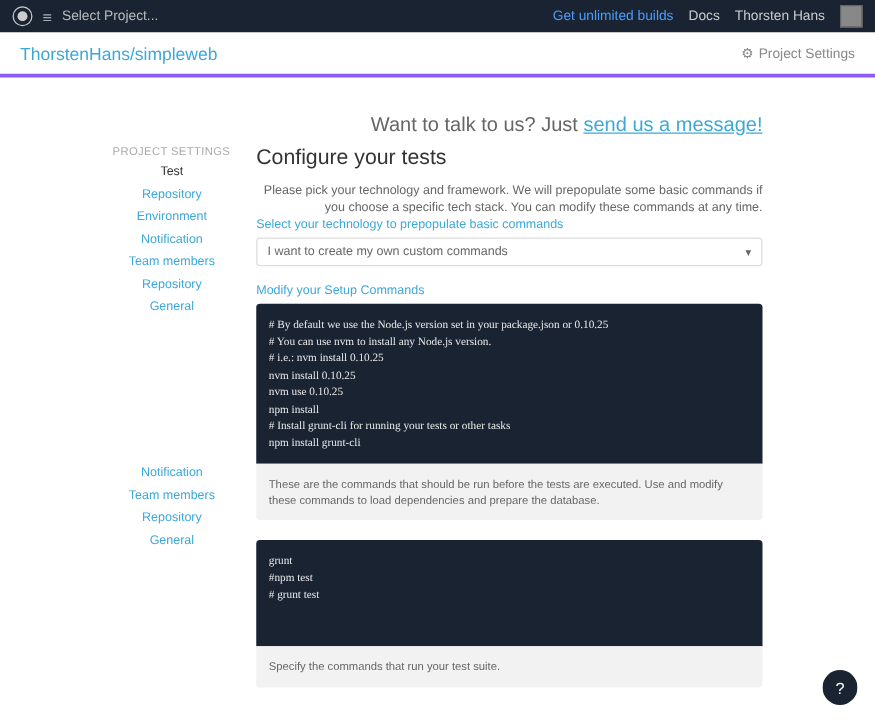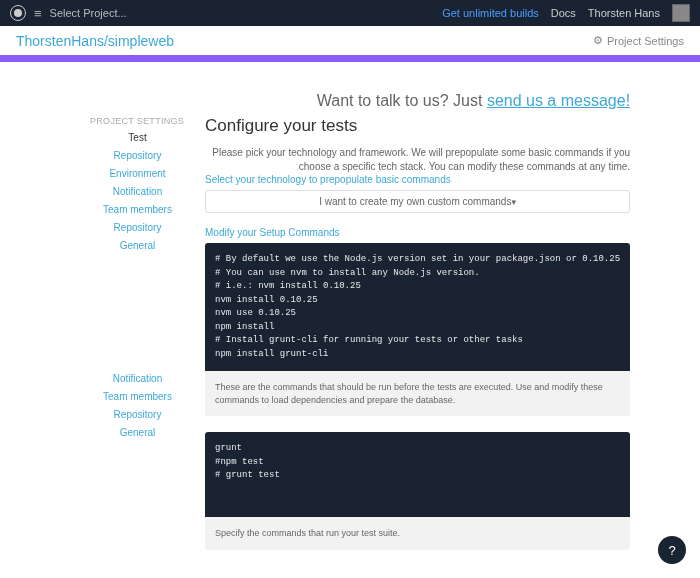--- a/index.html
+++ b/index.html
@@ -9,39 +9,39 @@
 .logo-circle { width: 16px; height: 16px; border-radius: 50%; border: 1.5px solid #ccc; display: flex; align-items: center; justify-content: center; }
 .logo-inner { width: 8px; height: 8px; background: #ccc; border-radius: 50%; }
 .hamburger { color: #aaa; font-size: 13px; cursor: pointer; }
 .select-project { color: #bbb; font-size: 11px; }
 .topbar-right { display: flex; align-items: center; gap: 12px; margin-left: 15px; }
 .topbar-link { font-size: 11px; text-decoration: none; }
 .link-builds { color: #4a9eff; }
 .link-docs { color: #ccc; }
 .link-user { color: #ccc; }
 .avatar { width: 18px; height: 18px; background: #888; border: 1px solid #666; }
-.subheader { background: #fff; border-bottom: 7px solid #8b5cf6; height: 36px; display: flex; align-items: center; justify-content: space-between; padding: 0 16px; }
+.subheader { background: #fff; border-bottom: 3px solid #8b5cf6; height: 36px; display: flex; align-items: center; justify-content: space-between; padding: 0 16px; }
 .breadcrumb { color: #3da8d8; font-size: 14px; font-weight: 400; }
 .proj-settings-link { color: #888; font-size: 11px; display: flex; align-items: center; gap: 4px; }
 .gear { font-size: 11px; }
 .content { display: flex; padding: 0 0 0 90px; }
 .sidebar { width: 95px; padding-top: 54px; font-size: 10px; flex-shrink: 0; }
 .sidebar-heading { color: #aaa; font-size: 9px; text-transform: uppercase; letter-spacing: 0.3px; margin-bottom: 3px; }
 .sidebar-item { color: #3da8d8; padding: 2px 0; cursor: pointer; font-size: 10px; line-height: 1.4; text-align: center; }
 .sidebar-item.active { color: #333; }
 .sidebar-group2 { margin-top: 115px; }
 .main { flex: 1; padding: 30px 90px 20px 20px; }
 .talk-row { text-align: right; font-size: 16px; color: #666; margin-bottom: 6px; }
 .talk-link { color: #3da8d8; text-decoration: underline; }
 .page-title { font-size: 17px; font-weight: 500; color: #333; margin-bottom: 10px; }
 .page-desc { font-size: 10px; color: #666; line-height: 1.4; margin-bottom: 0; text-align: right; }
 .section-label { color: #3da8d8; font-size: 10px; margin-bottom: 5px; }
-.select-box { width: 100%; border: 1px solid #ddd; border-radius: 3px; padding: 5px 8px; font-size: 10px; color: #666; background: #fff; display: flex; justify-content: center; align-items: center; cursor: pointer; margin-bottom: 14px; }
+.select-box { width: 100%; border: 1px solid #ddd; border-radius: 3px; padding: 5px 8px; font-size: 10px; color: #666; background: #fff; display: flex; justify-content: space-between; align-items: center; cursor: pointer; margin-bottom: 14px; }
 .caret { font-size: 9px; color: #666; }
-.code-block { background: #1a2332; color: #e8e8e8; font-family: Liberation Mono, monospace; font-size: 9px; padding: 10px; border-radius: 3px 3px 0 0; line-height: 1.5; white-space: pre; overflow: hidden; }
+.code-block { background: #1a2332; color: #e8e8e8; font-family: Liberation Serif, serif; font-size: 9px; padding: 10px; border-radius: 3px 3px 0 0; line-height: 1.5; white-space: pre; overflow: hidden; }
 .code-block.tall { min-height: 85px; }
 .help-box { background: #f2f2f2; padding: 10px; font-size: 9px; color: #666; line-height: 1.4; border-radius: 0 0 3px 3px; margin-bottom: 16px; }
 .help-fab { position: fixed; bottom: 14px; right: 14px; width: 28px; height: 28px; background: #1a2332; border-radius: 50%; color: #fff; display: flex; align-items: center; justify-content: center; font-size: 13px; cursor: pointer; }
 </style>
 </head>
 <body>
 
 <div class="topbar">
   <div class="topbar-left">
     <div class="logo-circle">

